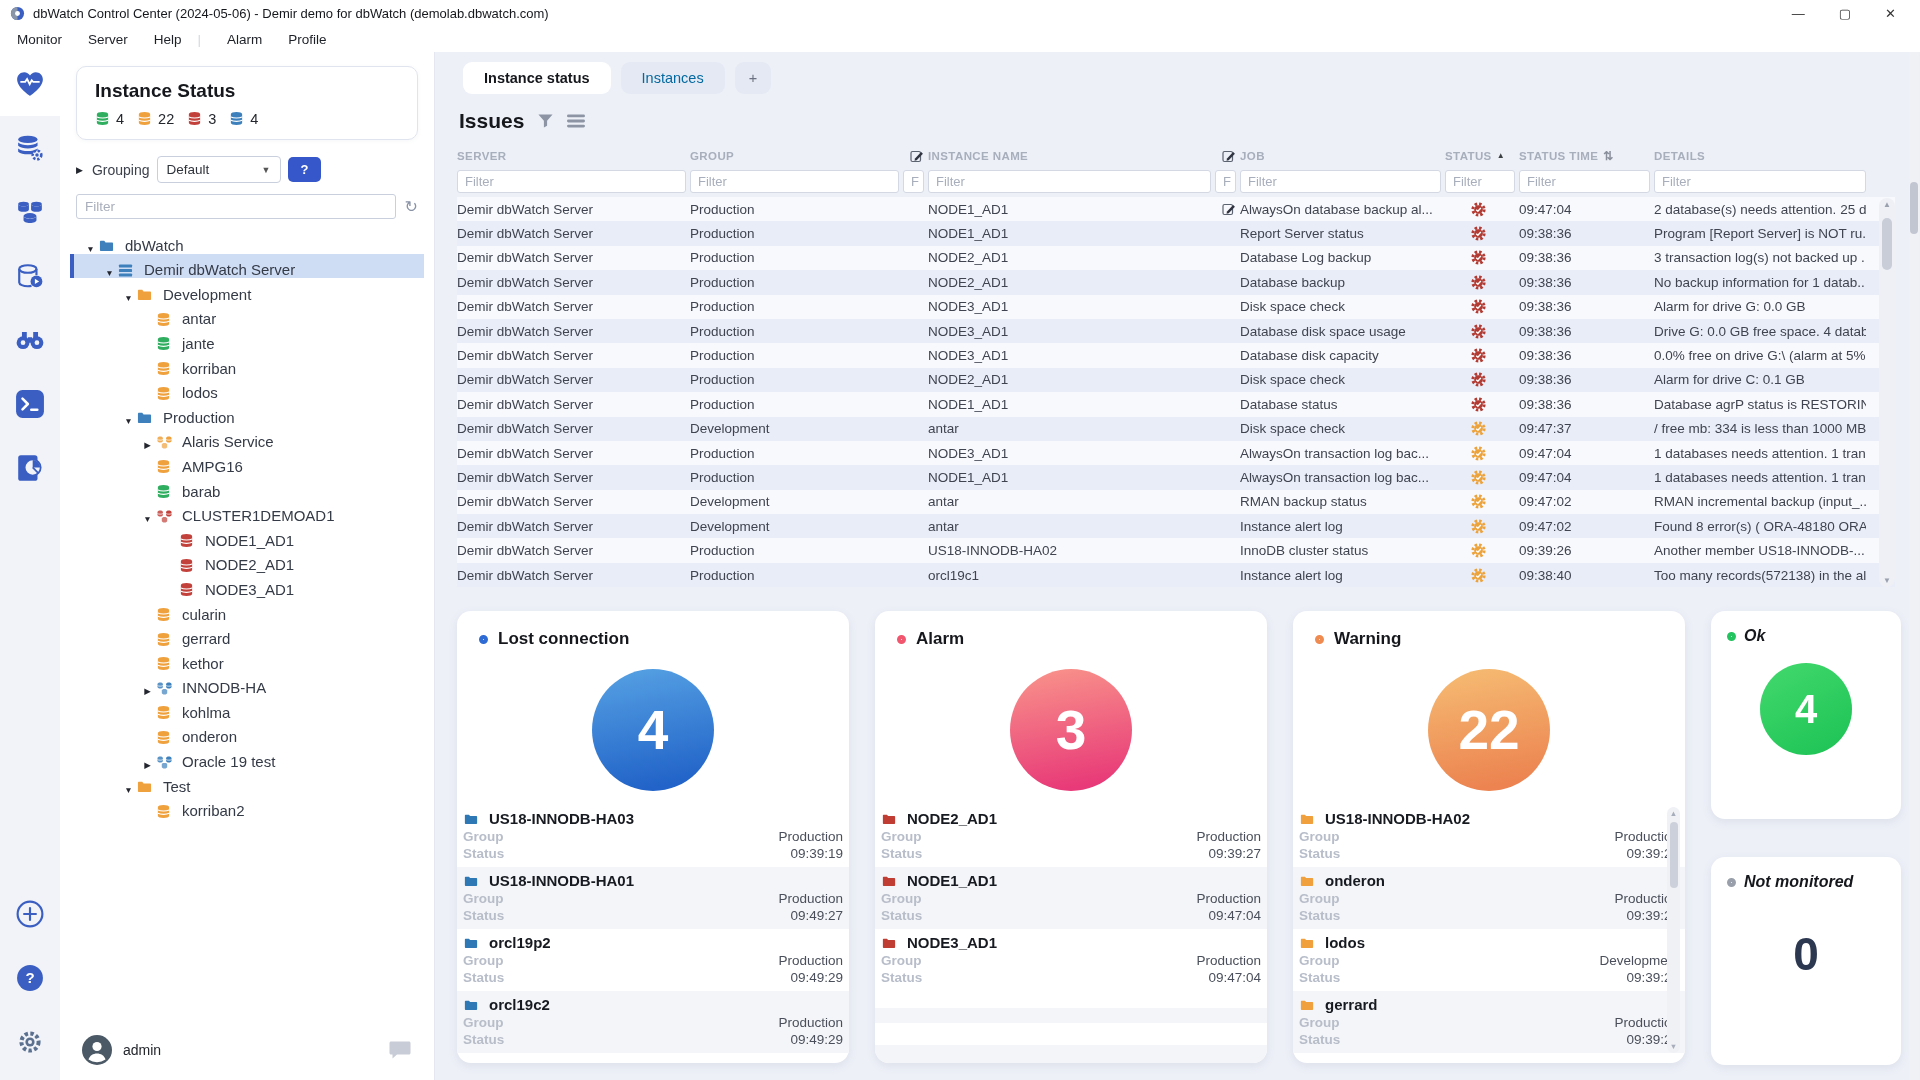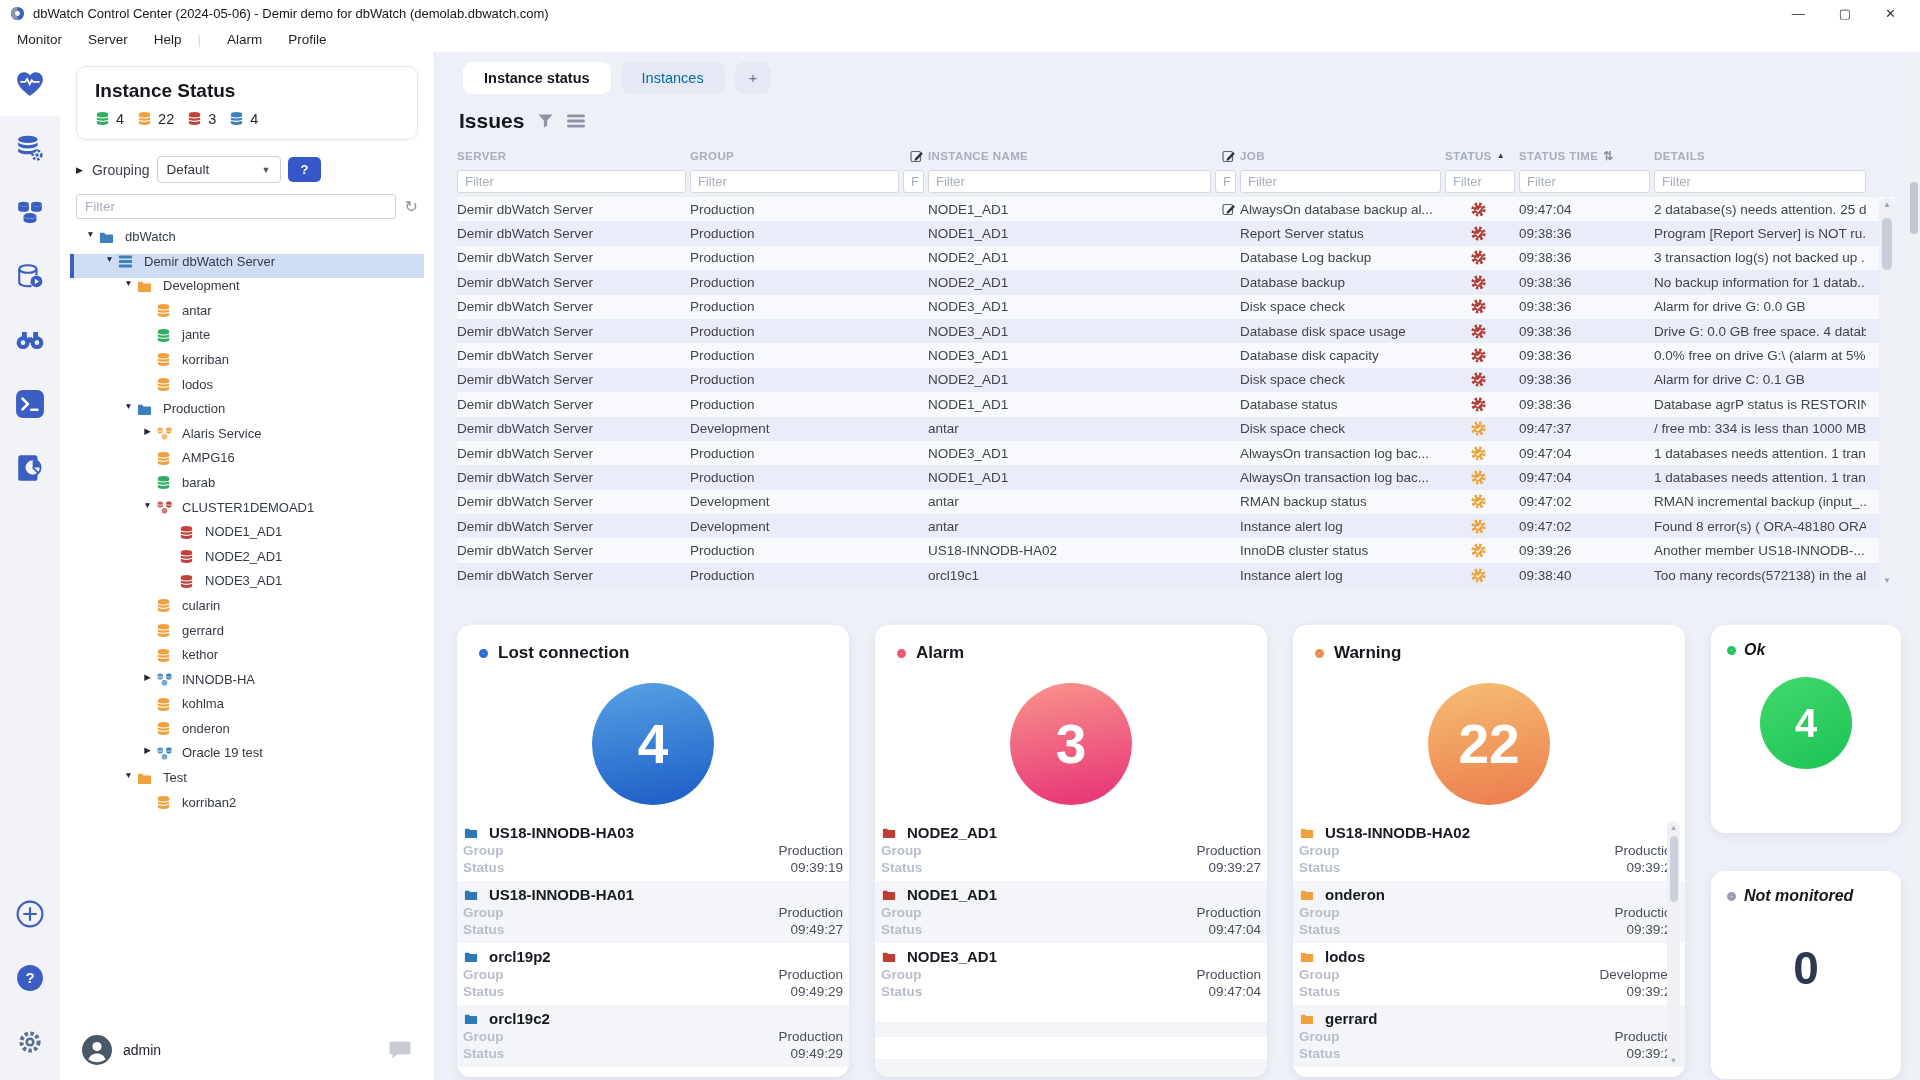--- a/index.html
+++ b/index.html
@@ -36,21 +36,21 @@
   .grouping { display:flex; align-items:center; margin:12px 16px 0; gap:7px; font-size:14px; color:#3c414c; }
   .grp-caret { font-size:9px; color:#23262e; margin-right:2px; }
   .g-select { border:1px solid #c9cfdd; border-radius:4px; padding:5px 9px; width:124px; display:flex; justify-content:space-between; align-items:center; color:#2f333c; background:#fff; font-size:13.5px; }
   .sel-caret { font-size:9px; color:#555; }
   .help-btn { background:#3657c9; color:#fff; border:none; border-radius:5px; padding:5px 13px; font-size:13px; font-weight:700; }
   .tree-filter { margin:11px 16px 8px; display:flex; align-items:center; gap:9px; }
   input.filter { border:1px solid #c9cfdd; border-radius:3px; height:25px; padding:0 8px; font-size:13.5px; color:#444; flex:1; outline:none; }
   input.filter::placeholder { color:#a8aebb; }
   .refresh { color:#8a93a6; font-size:16px; }
   .tree { flex:1; overflow:hidden; padding-top:2px; }
-  .tnode { height:24.6px; display:flex; align-items:flex-start; margin:0 10px; font-size:13px; color:#343a46; }
+  .tnode { height:24.6px; display:flex; align-items:flex-end; margin:0 10px; font-size:15px; color:#343a46; }
   .tnode.state-selected { background:#cfddf4; box-shadow:inset 4px 0 0 #3a5ec1; }
   .texp { width:17px; flex:none; display:flex; justify-content:center; font-size:8.5px; color:#23262e; }
   .exp-open .texp::before { content:"▼"; }
   .exp-closed .texp::before { content:"▶"; }
   .ticon { width:21px; height:16px; flex:none; display:flex; align-items:center; }
   .tlabel { margin-left:5px; white-space:nowrap; }
   .level-0 { padding-left:12px; } .level-1 { padding-left:31px; } .level-2 { padding-left:50px; }
   .level-3 { padding-left:69px; } .level-4 { padding-left:92px; }
   .user-row { height:60px; display:flex; align-items:center; padding:0 22px; gap:11px; }
   .user-name { font-size:14px; font-weight:400; color:#23262d; }
@@ -87,21 +87,21 @@
   .cell.ed { display:flex; justify-content:flex-end; padding-right:0; }
   .cell.st { display:flex; justify-content:center; }
   .row-edit { visibility:hidden; display:flex; }
   .edit-yes .row-edit { visibility:visible; }
   .gear { width:15px; height:15px; display:flex; }
   .status-red .gear { color:#b23c34; } .status-orange .gear { color:#eda33c; }
   .tbl-scroll { position:absolute; right:0; top:55px; width:16px; height:389px; background:#eef0f6; border-radius:8px; display:flex; flex-direction:column; align-items:center; justify-content:space-between; padding:2px 0; font-size:8px; color:#9aa0ad; }
   .tbl-thumb { position:absolute; top:20px; left:3px; width:10px; height:52px; background:#c9cdd8; border-radius:5px; }
 
   
-  .cards { display:flex; gap:26px; margin-top:38px; }
+  .cards { display:flex; gap:26px; margin-top:24px; }
   .cards-host { display:contents; }
   .card { background:#fff; border-radius:14px; box-shadow:0 3px 10px rgba(80,90,130,.10); width:392px; height:452px; padding-top:18px; display:flex; flex-direction:column; position:relative; overflow:hidden; }
   .card-head { display:flex; align-items:center; gap:10px; padding:0 22px; }
   .card-title { font-size:17px; font-weight:800; color:#15171c; }
   .ring { width:9px; height:9px; border-radius:50%; border:4px solid #999; flex:none; }
   .color-blue .ring { border-color:#2e6bd4; } .color-red .ring { border-color:#f2566e; }
   .color-orange .ring { border-color:#ef8a50; } .color-green .ring { border-color:#23c45f; }
   .color-gray .ring { border-color:#9aa0ab; }
   .big-circle { width:122px; height:122px; border-radius:50%; margin:20px auto 14px; display:flex; align-items:center; justify-content:center; color:#fff; font-size:55px; font-weight:800; flex:none; }
   .color-blue .big-circle { background:linear-gradient(170deg,#57a2e4 0%,#2163c8 90%); }

